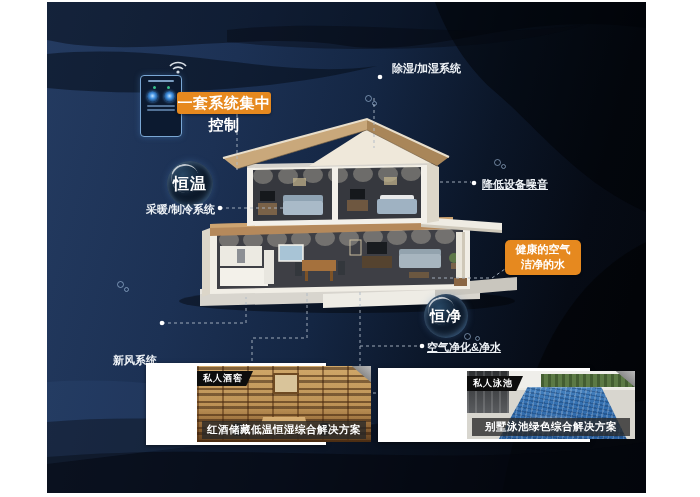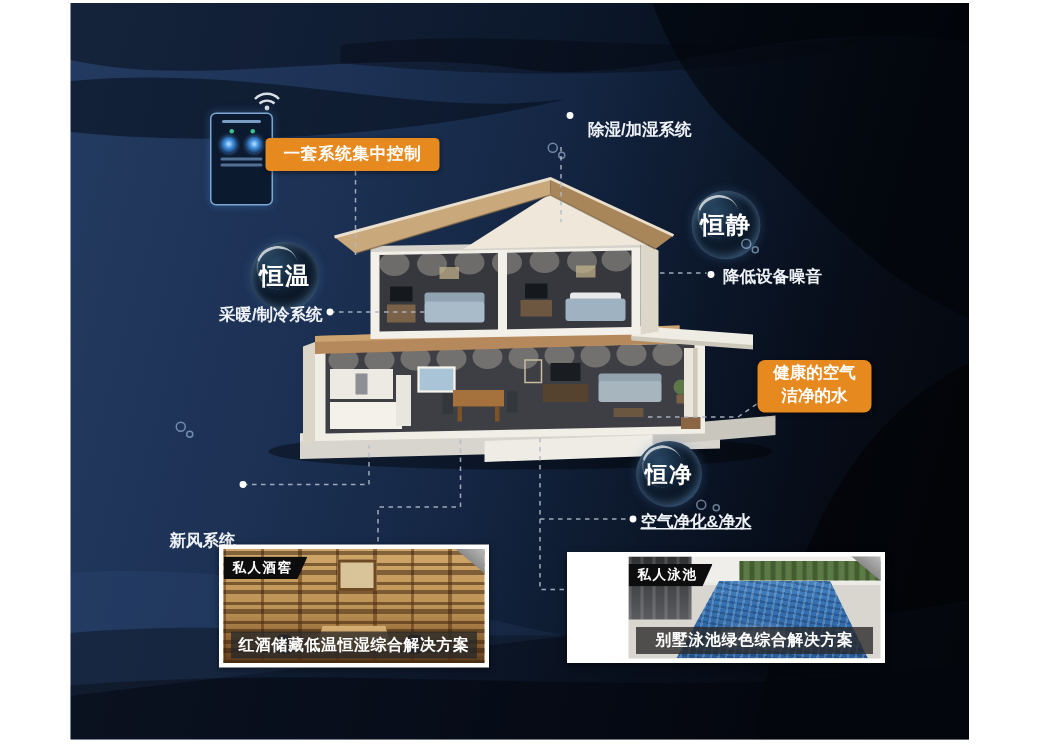--- a/index.html
+++ b/index.html
@@ -19,39 +19,39 @@
       border-top:2px solid rgba(255,255,255,.7);border-left:1px solid rgba(255,255,255,.2);
       transform:rotate(-18deg);}
   .b-lg{width:46px;height:46px;font-size:16px;}
   .b-md{width:44px;height:44px;font-size:15px;}
   .mini-bubble{position:absolute;border-radius:50%;border:1px solid rgba(185,215,245,.55);}
 
   .note{position:absolute;color:#eef2f6;font-size:11px;font-weight:bold;white-space:nowrap;}
 
   .accent-box{position:absolute;background:#e6891f;color:#fff;font-weight:bold;text-align:center;
       border-radius:3px;box-shadow:0 1px 3px rgba(0,0,0,.4);}
-  .ctrl-box{left:130px;top:90px;width:116px;height:22px;font-size:11px;line-height:22px;letter-spacing:.5px;}
+  .ctrl-box{left:130px;top:90px;width:94px;height:22px;font-size:15px;line-height:22px;letter-spacing:.5px;}
   .healthy-box{left:458px;top:238px;width:76px;height:33px;font-size:11px;line-height:15px;padding-top:2px;border-radius:5px;}
 
   
   .phone{position:absolute;left:93px;top:73px;width:34px;height:54px;background:#0c1a30;
       border:1px solid #7aa7d4;border-radius:4px;box-shadow:0 0 6px rgba(80,140,210,.35);padding:3px 3px;}
   .phone .hdr{height:2px;margin:1px 4px 4px;background:rgba(150,190,230,.8);border-radius:1px;}
   .phone .dots{display:flex;justify-content:space-around;margin:0 3px 2px;}
   .phone .dots i{width:3px;height:3px;border-radius:50%;background:#39c28a;}
   .phone .dials{display:flex;justify-content:space-around;margin:1px 0 3px;}
   .phone .dial{width:11px;height:11px;border-radius:50%;
       background:radial-gradient(circle at 50% 45%, #bfe2ff 0%, #3f8fe0 35%, #123055 80%);
       box-shadow:0 0 3px rgba(90,170,255,.8);}
   .phone .row{height:2px;margin:2px 3px;background:rgba(120,160,205,.65);border-radius:1px;}
   .wifi{position:absolute;left:121px;top:57px;width:20px;height:16px;}
 
   
   .card{position:absolute;background:#fff;padding:3px;box-shadow:0 1px 4px rgba(0,0,0,.5);}
-  .card .scene{position:relative;width:100%;height:100%;overflow:hidden;}
+  .card .scene{position:relative;width:100%;height:100%;overflow:hidden;margin-left:48px;}
   .tag{position:absolute;top:5px;left:0;background:#0d0d0d;color:#fff;font-size:9px;font-weight:bold;
       padding:1px 10px 1px 6px;letter-spacing:1px;clip-path:polygon(0 0,100% 0,88% 100%,0 100%);z-index:3;}
   .caption{position:absolute;bottom:3px;left:5px;right:5px;background:rgba(40,40,40,.78);color:#fff;
       font-family:"Liberation Serif","DejaVu Serif",serif;font-size:10.5px;font-weight:bold;
       text-align:center;padding:2px 0;letter-spacing:.5px;z-index:3;}
   .ribbon{position:absolute;top:-3px;right:-16px;width:42px;height:13px;
       background:linear-gradient(#bdbdbd,#8a8a8a);transform:rotate(40deg);z-index:2;}
 
   
   .wine-scene{background:
@@ -220,26 +220,23 @@
     <div class="row"></div>
     <div class="row"></div>
   </div>
 
   <div class="accent-box ctrl-box">一套系统集中控制</div>
   <div class="accent-box healthy-box">
     <div>健康的空气</div>
     <div>洁净的水</div>
   </div>
 
-  <div class="note" style="left:345px;top:77px;">除湿/加湿系统</div>
-
-  <div class="bubble b-lg" style="left:414px;top:125px;">
-    <span>恒静</span>
-  </div>
-  <div class="note" style="left:435px;top:175px;">降低设备噪音</div>
+  <div class="note" style="left:345px;top:59px;">除湿/加湿系统</div>
+
+  <div class="note" style="left:435px;top:175px;text-decoration:underline;">降低设备噪音</div>
 
   <div class="bubble b-lg" style="left:120px;top:159px;">
     <span>恒温</span>
   </div>
   <div class="note" style="left:99px;top:200px;text-align:right;">采暖/制冷系统</div>
 
   <div class="note" style="left:66px;top:315px;margin-top:36px;">新风系统</div>
 
   <div class="bubble b-md" style="left:377px;top:292px;">
     <span>恒净</span>

